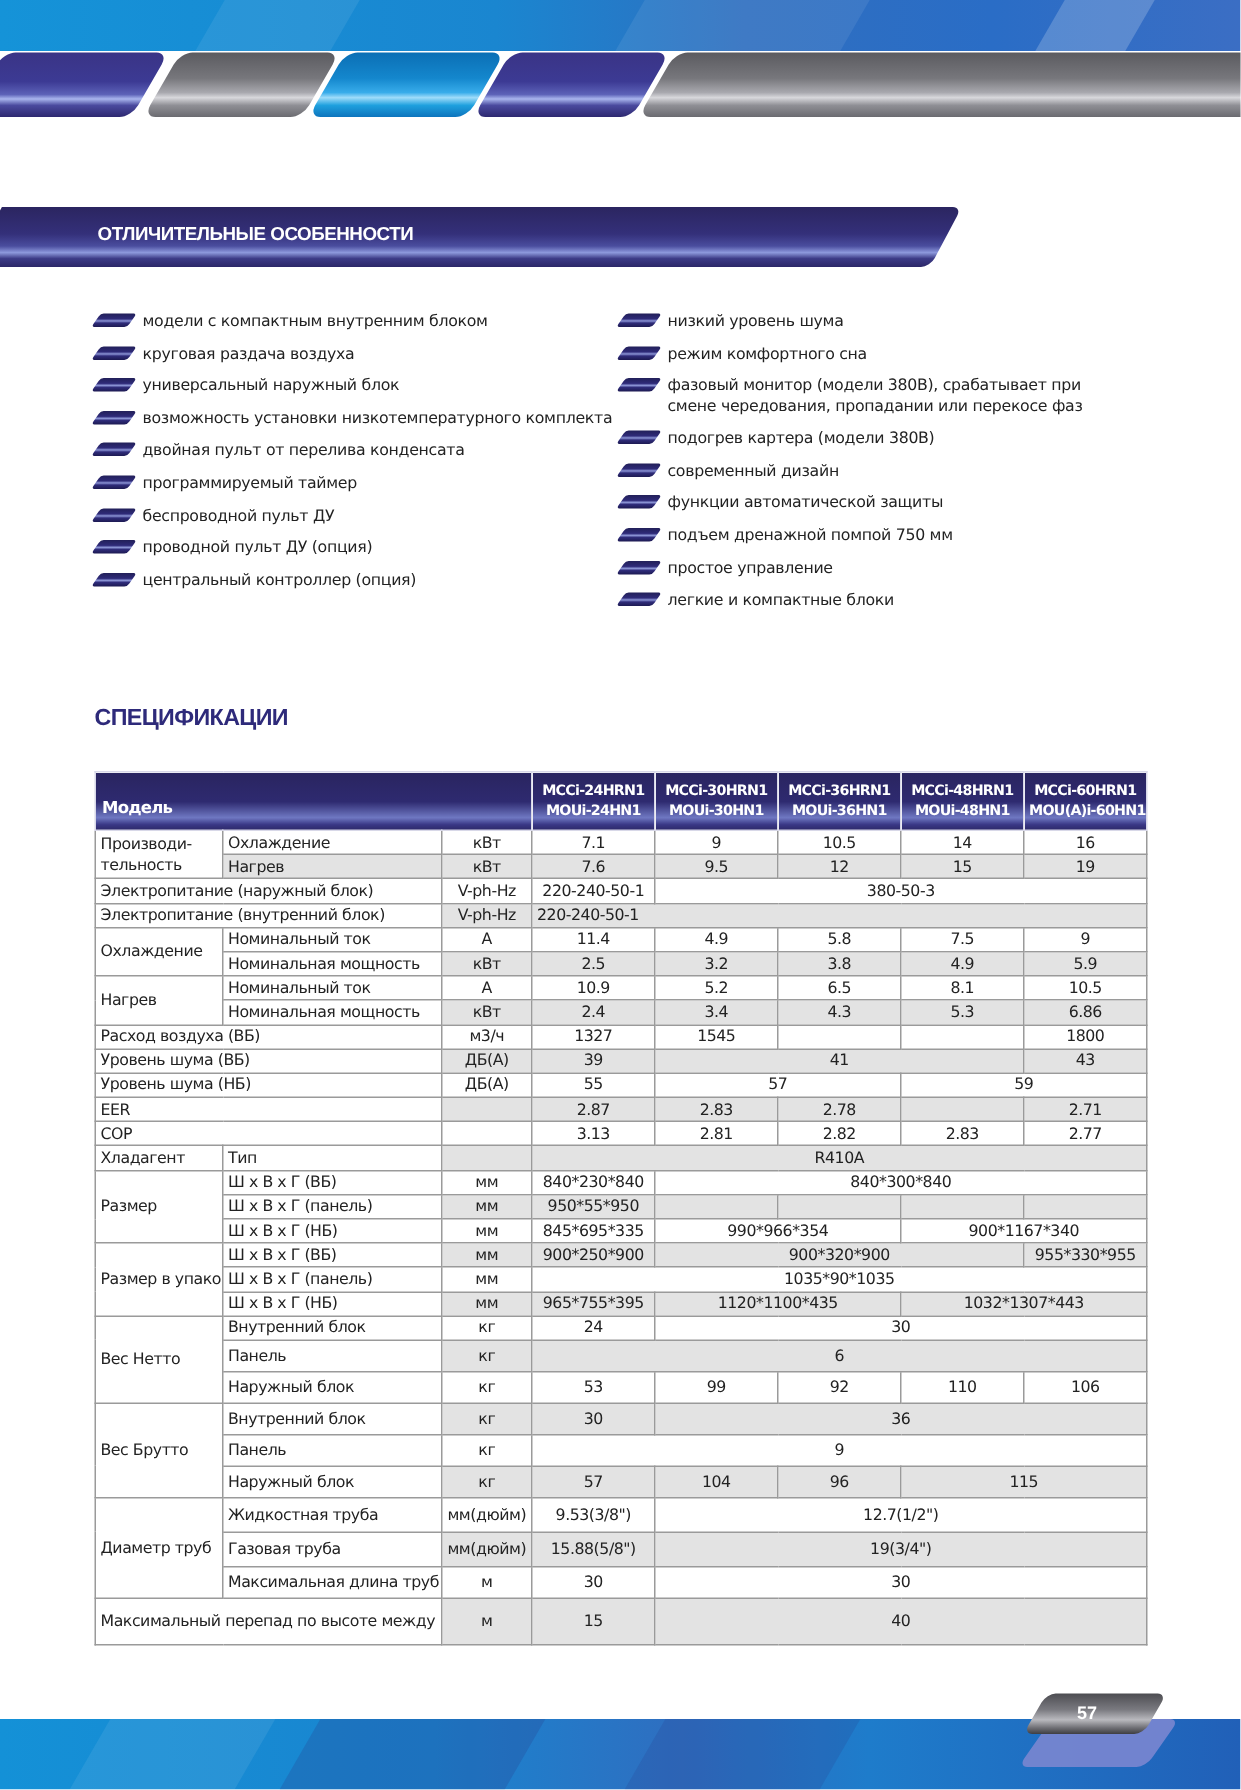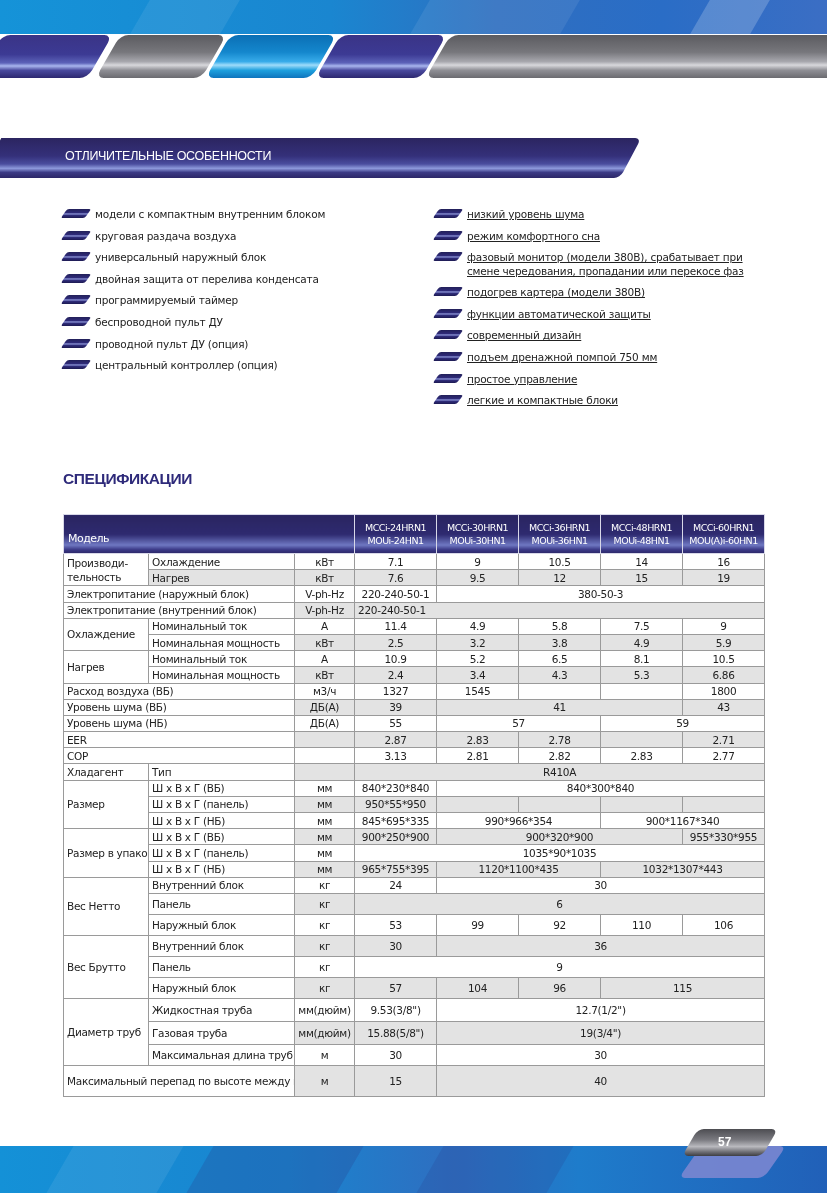--- a/index.html
+++ b/index.html
@@ -4,32 +4,32 @@
 <style>
   html,body{margin:0;padding:0;}
   body{width:827px;height:1193px;position:relative;background:#fff;overflow:hidden;font-family:"DejaVu Sans","Liberation Sans",sans-serif;}
   .top-band{position:absolute;left:0;top:0;width:827px;height:34px;background:linear-gradient(90deg,#1593d8 0%,#1a86d0 40%,#2f6fc0 60%,#2a6dc6 80%,#3b6ec4 100%);}
   .top-band .sh{position:absolute;top:0;height:34px;background:rgba(255,255,255,0.08);transform:skewX(-30deg);}
   .tabs{position:absolute;left:0;top:35px;width:827px;height:44px;}
   .tab{position:absolute;top:0;height:43px;transform:skewX(-30deg);border-radius:8px;}
   .tab.navy{background:linear-gradient(180deg,#3a3486 0%,#3c3a94 45%,#5c62b8 65%,#a9b6ee 72%,#4a4a9e 82%,#2d2870 100%);}
   .tab.grey{background:linear-gradient(180deg,#5b5b60 0%,#77777c 40%,#a8a8ae 62%,#d8d8dc 70%,#8f8f95 82%,#6b6b70 100%);}
   .tab.blue{background:linear-gradient(180deg,#0b6fb5 0%,#1487cd 40%,#38acea 62%,#9fdcfa 70%,#1ea0de 82%,#0d74bd 100%);}
-  .feat-bar{position:absolute;left:0;top:138px;width:620px;height:53px;}
+  .feat-bar{position:absolute;left:0;top:138px;width:620px;height:53px;font-weight:bold;}
   .feat-bar .bg{position:absolute;left:-20px;top:0;width:640px;height:40px;transform:skewX(-28deg);transform-origin:left bottom;border-radius:0 6px 6px 0;background:linear-gradient(180deg,#2b2560 0%,#34307a 45%,#4a4d9e 65%,#8d99dc 76%,#3c3b86 86%,#2c2768 100%);}
   .feat-bar .title{position:absolute;left:65px;top:11px;color:#fff;font-size:12.5px;letter-spacing:-0.3px;font-family:"Liberation Sans",sans-serif;}
   .features{position:absolute;top:207px;font-size:10.5px;color:#222;letter-spacing:-0.2px;}
   .features.left{left:62px;}
-  .features.right{left:434px;text-decoration:underline;}
+  .features.right{left:412px;}
   .feat{position:relative;padding-left:33px;min-height:21.6px;line-height:14px;}
   .bullet{position:absolute;left:2px;top:2px;width:24px;height:9px;transform:skewX(-35deg);border-radius:2px;background:linear-gradient(180deg,#222059 0%,#2e2a78 40%,#8c95d6 55%,#2f2c7a 70%,#1d1a52 100%);}
   .spec-title{position:absolute;left:63px;top:470px;font-size:15.5px;color:#2e2a7a;font-weight:bold;letter-spacing:-0.4px;font-family:"Liberation Sans",sans-serif;}
   table.spec{position:absolute;left:63px;top:514px;width:701px;border-collapse:collapse;table-layout:fixed;font-size:10.5px;color:#222;font-family:"DejaVu Sans",sans-serif;letter-spacing:-0.3px;}
   table.spec td,table.spec th{border:1.5px solid #9a9a9a;padding:0 3px;height:15.2px;line-height:14px;overflow:hidden;white-space:nowrap;}
-  table.spec th{height:30px;color:#fff;font-size:9.5px;font-weight:normal;text-align:center;background:linear-gradient(180deg,#2a2560 0%,#2e2a70 50%,#6f78c2 78%,#3a3886 90%,#2c2868 100%);border-color:#d8d8e8;line-height:13px;letter-spacing:-0.5px;}
+  table.spec th{height:30px;color:#fff;font-size:9.5px;font-weight:bold;text-align:center;background:linear-gradient(180deg,#2a2560 0%,#2e2a70 50%,#6f78c2 78%,#3a3886 90%,#2c2868 100%);border-color:#d8d8e8;line-height:13px;letter-spacing:-0.5px;}
   table.spec th.model{text-align:left;font-size:11px;padding-left:4px;padding-top:8px;}
   td.c{text-align:center;}
   td.g{background:#e3e3e3;}
   td.wrap{white-space:normal;line-height:15px;}
   .page-num-area{position:absolute;left:0;top:1146px;width:827px;height:47px;background:linear-gradient(90deg,#1491d7 0%,#1a84cf 35%,#2f6ec0 55%,#1e7ccb 70%,#2160b8 100%);}
   .page-num-area .sh{position:absolute;top:0;height:47px;background:rgba(255,255,255,0.08);transform:skewX(-30deg);}
   .pn-shadow{position:absolute;left:690px;top:1146px;width:85px;height:32px;background:#7a86d0;transform:skewX(-35deg);border-radius:6px;opacity:0.9;}
   .pn{position:absolute;left:690px;top:1129px;width:80px;height:27px;transform:skewX(-30deg);border-radius:6px;background:linear-gradient(180deg,#4d4d52 0%,#7a7a80 40%,#b9b9be 65%,#6e6e74 85%,#3e3e42 100%);}
   .pn-text{position:absolute;left:718px;top:1135px;color:#fff;font-size:12px;font-weight:bold;font-family:"Liberation Sans",sans-serif;}
 </style>
@@ -51,33 +51,34 @@
 
 <div class="feat-bar">
   <div class="bg"></div>
   <div class="title">ОТЛИЧИТЕЛЬНЫЕ ОСОБЕННОСТИ</div>
 </div>
 
 <div class="features left">
   <div class="feat"><span class="bullet"></span><span>модели с компактным внутренним блоком</span></div>
   <div class="feat"><span class="bullet"></span><span>круговая раздача воздуха</span></div>
   <div class="feat"><span class="bullet"></span><span>универсальный наружный блок</span></div>
-  <div class="feat"><span class="bullet"></span><span>двойная защита от перелива конденсата</span></div>
+  <div class="feat"><span class="bullet"></span><span>возможность установки низкотемпературного комплекта</span></div>
+  <div class="feat"><span class="bullet"></span><span>двойная пульт от перелива конденсата</span></div>
   <div class="feat"><span class="bullet"></span><span>программируемый таймер</span></div>
   <div class="feat"><span class="bullet"></span><span>беспроводной пульт ДУ</span></div>
   <div class="feat"><span class="bullet"></span><span>проводной пульт ДУ (опция)</span></div>
   <div class="feat"><span class="bullet"></span><span>центральный контроллер (опция)</span></div>
 </div>
 <div class="features right" style="width:340px;">
   <div class="feat"><span class="bullet"></span><span>низкий уровень шума</span></div>
   <div class="feat"><span class="bullet"></span><span>режим комфортного сна</span></div>
   <div class="feat" style="min-height:35px;"><span class="bullet"></span><span>фазовый монитор (модели 380В), срабатывает при смене чередования, пропадании или перекосе фаз</span></div>
   <div class="feat"><span class="bullet"></span><span>подогрев картера (модели 380В)</span></div>
+  <div class="feat"><span class="bullet"></span><span>современный дизайн</span></div>
   <div class="feat"><span class="bullet"></span><span>функции автоматической защиты</span></div>
-  <div class="feat"><span class="bullet"></span><span>современный дизайн</span></div>
   <div class="feat"><span class="bullet"></span><span>подъем дренажной помпой 750 мм</span></div>
   <div class="feat"><span class="bullet"></span><span>простое управление</span></div>
   <div class="feat"><span class="bullet"></span><span>легкие и компактные блоки</span></div>
 </div>
 
 <div class="spec-title">СПЕЦИФИКАЦИИ</div>
 
 <table class="spec">
   <colgroup>
     <col style="width:85px">

